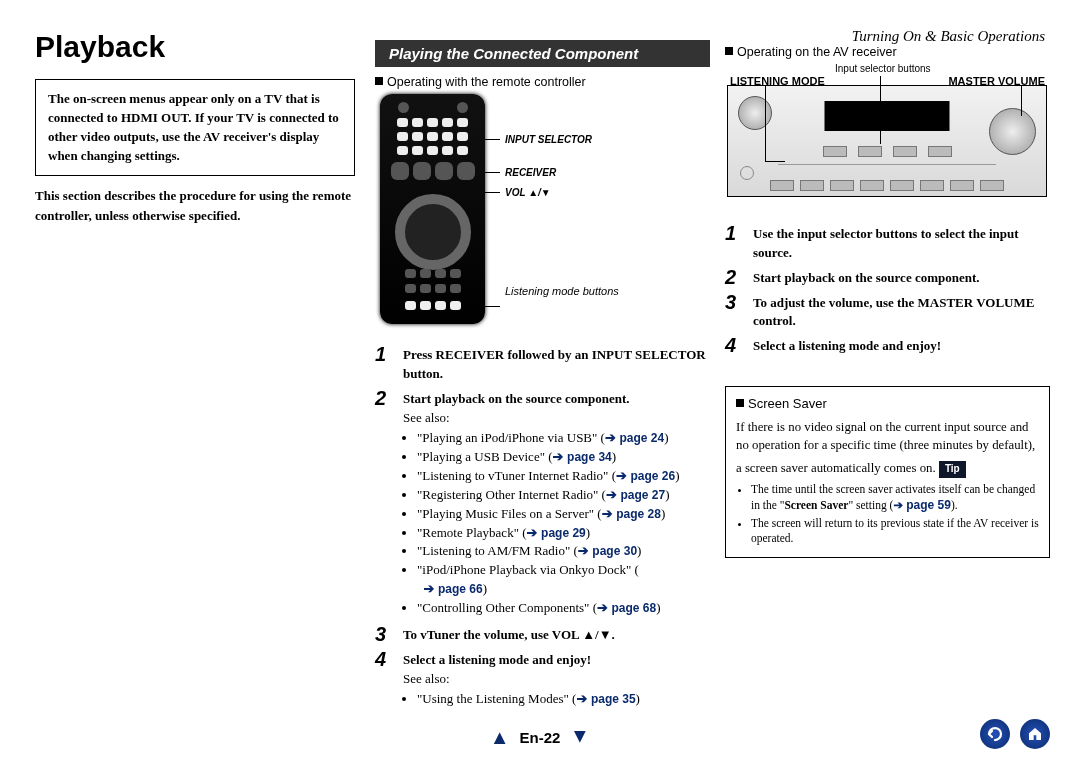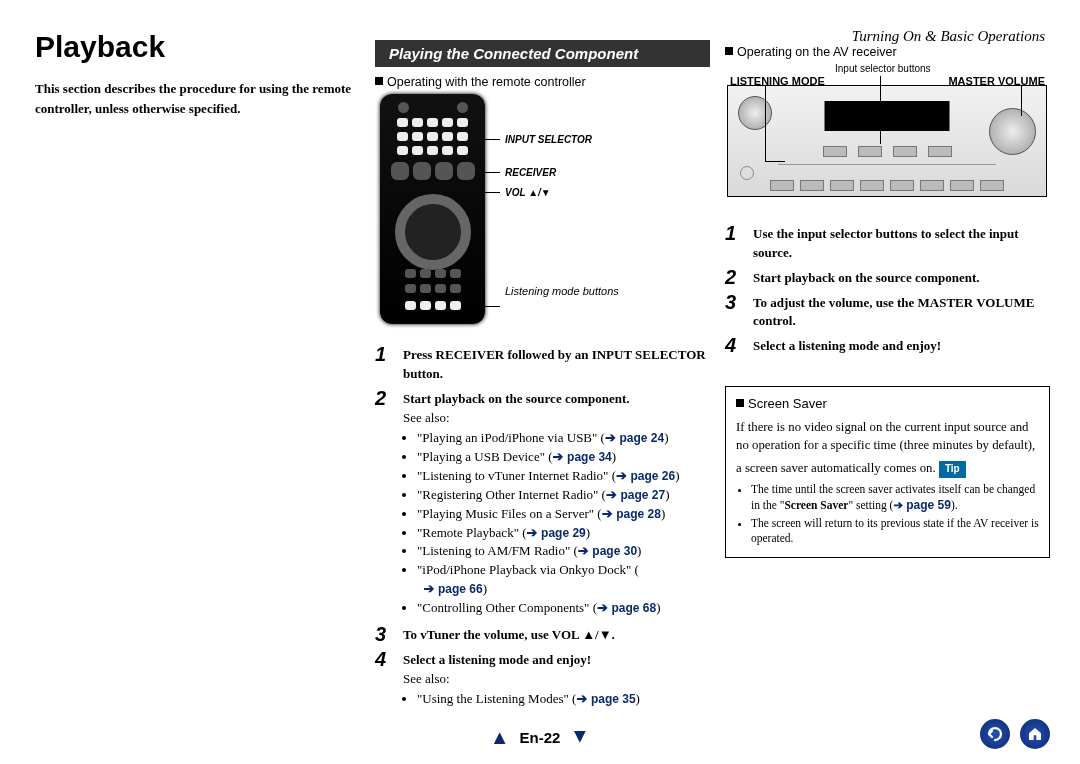--- a/index.html
+++ b/index.html
@@ -223,21 +223,21 @@
   
   .ss-box {
     border: 1px solid #000;
     padding: 8px 10px 8px 10px;
     font-size: 12.8px;
     line-height: 1.45;
     margin-top: 30px;
   }
   .ss-box .sub-head { font-size: 13px; margin-bottom: 4px; display: block;}
   .tip-label {
-    background: #0369a1;
+    background: #0f172a;
     color: #fff;
     font-family: Arial, Helvetica, sans-serif;
     font-size: 10px;
     font-weight: bold;
     padding: 1px 6px;
     display: inline-block;
     margin: 6px 0 2px 0;
   }
   .tips {
     margin: 2px 0 0 0;
@@ -287,20 +287,23 @@
     font-size: 16px;
   }
 </style>
 </head>
 <body>
 
 <div class="header-right">Turning On &amp; Basic Operations</div>
 
 <div class="col col1">
   <h1 class="title">Playback</h1>
+  <div class="notebox">
+    <span>The on-screen menus appear only on a TV that is connected to </span><span>HDMI OUT</span><span>. If your TV is connected to other video outputs, use the AV receiver's display when changing settings.</span>
+  </div>
   <div class="notebox2">This section describes the procedure for using the remote controller, unless otherwise specified.</div>
 </div>
 
 <div class="col col2">
   <div class="section-title-bar">Playing the Connected Component</div>
   <div class="sub-head"><span class="black-square"></span><span>Operating with the remote controller</span></div>
 
   <div class="remote-wrap">
     <div class="remote-body">
       <div class="remote-row" style="top:8px;">

